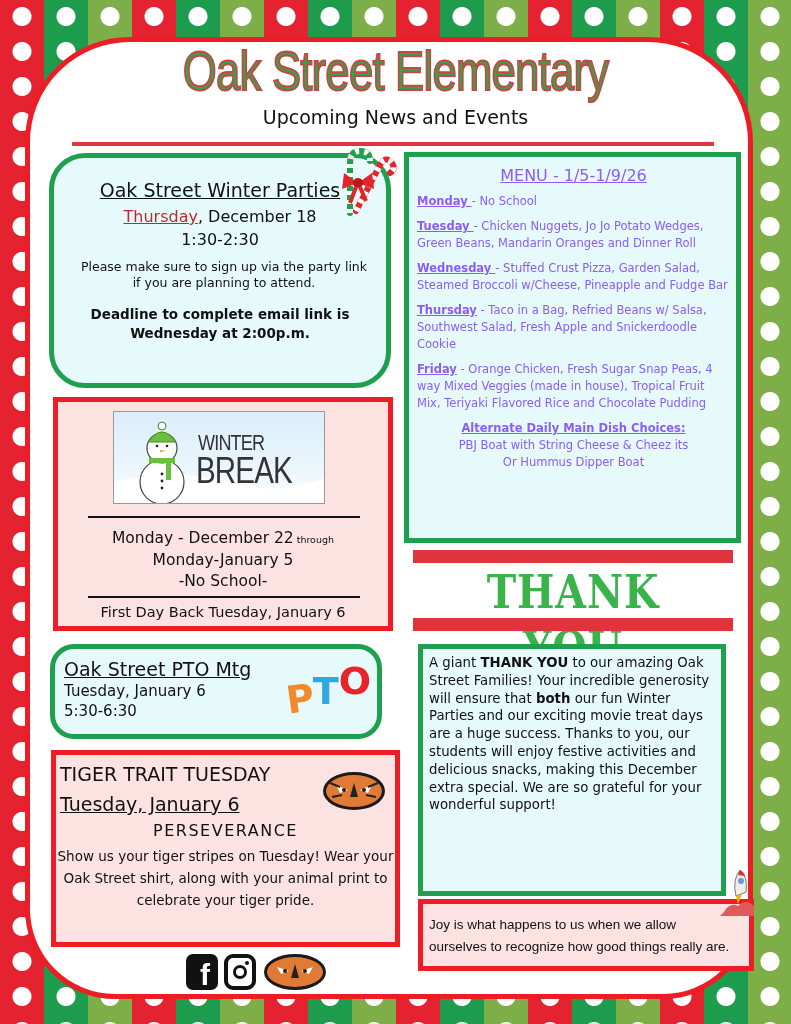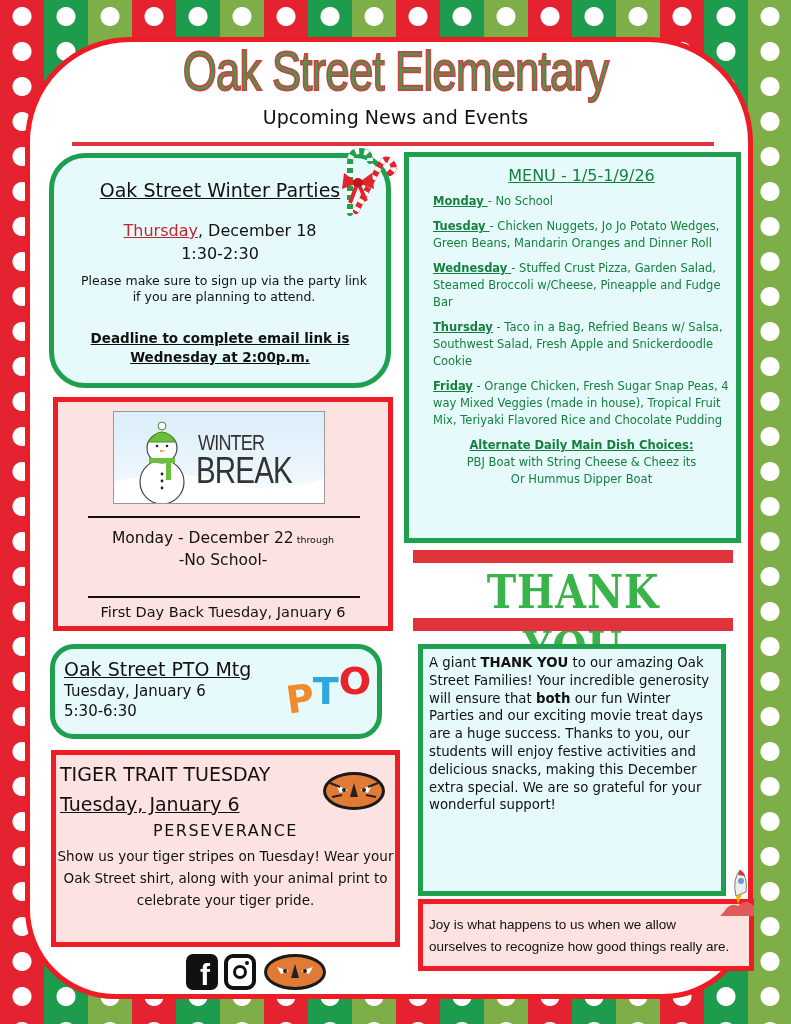--- a/index.html
+++ b/index.html
@@ -61,37 +61,37 @@
     border: 5px solid #1ea04f;
     border-radius: 36px;
     text-align: center;
     padding-top: 20px;
   }
   .party .h {
     font-size: 19px; line-height: 25px; color: #111;
     text-decoration: underline; text-decoration-thickness: 1px;
     padding: 0 22px;
   }
-  .party .when { font-size: 16px; line-height: 23px; color: #111; margin-top: 16px; }
+  .party .when { font-size: 16px; line-height: 23px; color: #111; margin-top: 2px; }
   .party .when .day { color: #c0272d; text-decoration: underline; }
   .party .note { font-size: 12.5px; line-height: 16px; color: #111; margin-top: 8px; padding: 0 16px; margin-left: 8px; }
   .party .deadline {
     font-size: 13.5px; line-height: 19px; color: #111; font-weight: bold;
-    text-decoration: underline; margin-top: 24px;
+    margin-top: 14px;
   }
   .candy {
     position: absolute; left: 336px; top: 145px; width: 62px; height: 72px;
   }
 
   .menu {
     left: 404px; top: 152px; width: 337px; height: 391px;
     background: #e6fafc;
     border: 5px solid #1ea04f;
-    padding: 8px 6px 0 24px;
-    color: #15803d;
+    padding: 8px 6px 0 8px;
+    color: #8b5cf6;
   }
   .menu .mh {
     text-align: center; font-size: 16px; line-height: 22px;
     text-decoration: underline; margin-bottom: 6px;
   }
   .menu .item { font-size: 11.5px; line-height: 17px; margin-bottom: 8px; }
   .menu .item .dayname { font-weight: bold; text-decoration: underline; }
   .menu .alt { text-align: center; font-size: 11.5px; line-height: 17px; margin-top: 2px; }
   .menu .alt .alth { font-weight: bold; text-decoration: underline; display: block; }
 
@@ -269,20 +269,21 @@
       <circle cx="48" cy="62" r="1.4" fill="#222"></circle>
       <circle cx="48" cy="69" r="1.4" fill="#222"></circle>
       <circle cx="48" cy="76" r="1.4" fill="#222"></circle>
     </svg>
     <div class="txt1">WINTER</div>
     <div class="txt2">BREAK</div>
   </div>
   <div class="wb-rule" style="top:114px"></div>
   <div class="wb-lines">
     <div><span>Monday - December 22</span><span class="small"> through</span></div>
+    <div>Monday-January 5</div>
     <div>-No School-</div>
   </div>
   <div class="wb-rule" style="top:194px"></div>
   <div class="wb-back">First Day Back Tuesday, January 6</div>
 </div>
 
 <div class="box pto">
   <div class="h">Oak Street PTO Mtg</div>
   <div class="l">Tuesday, January 6</div>
   <div class="l">5:30-6:30</div>

